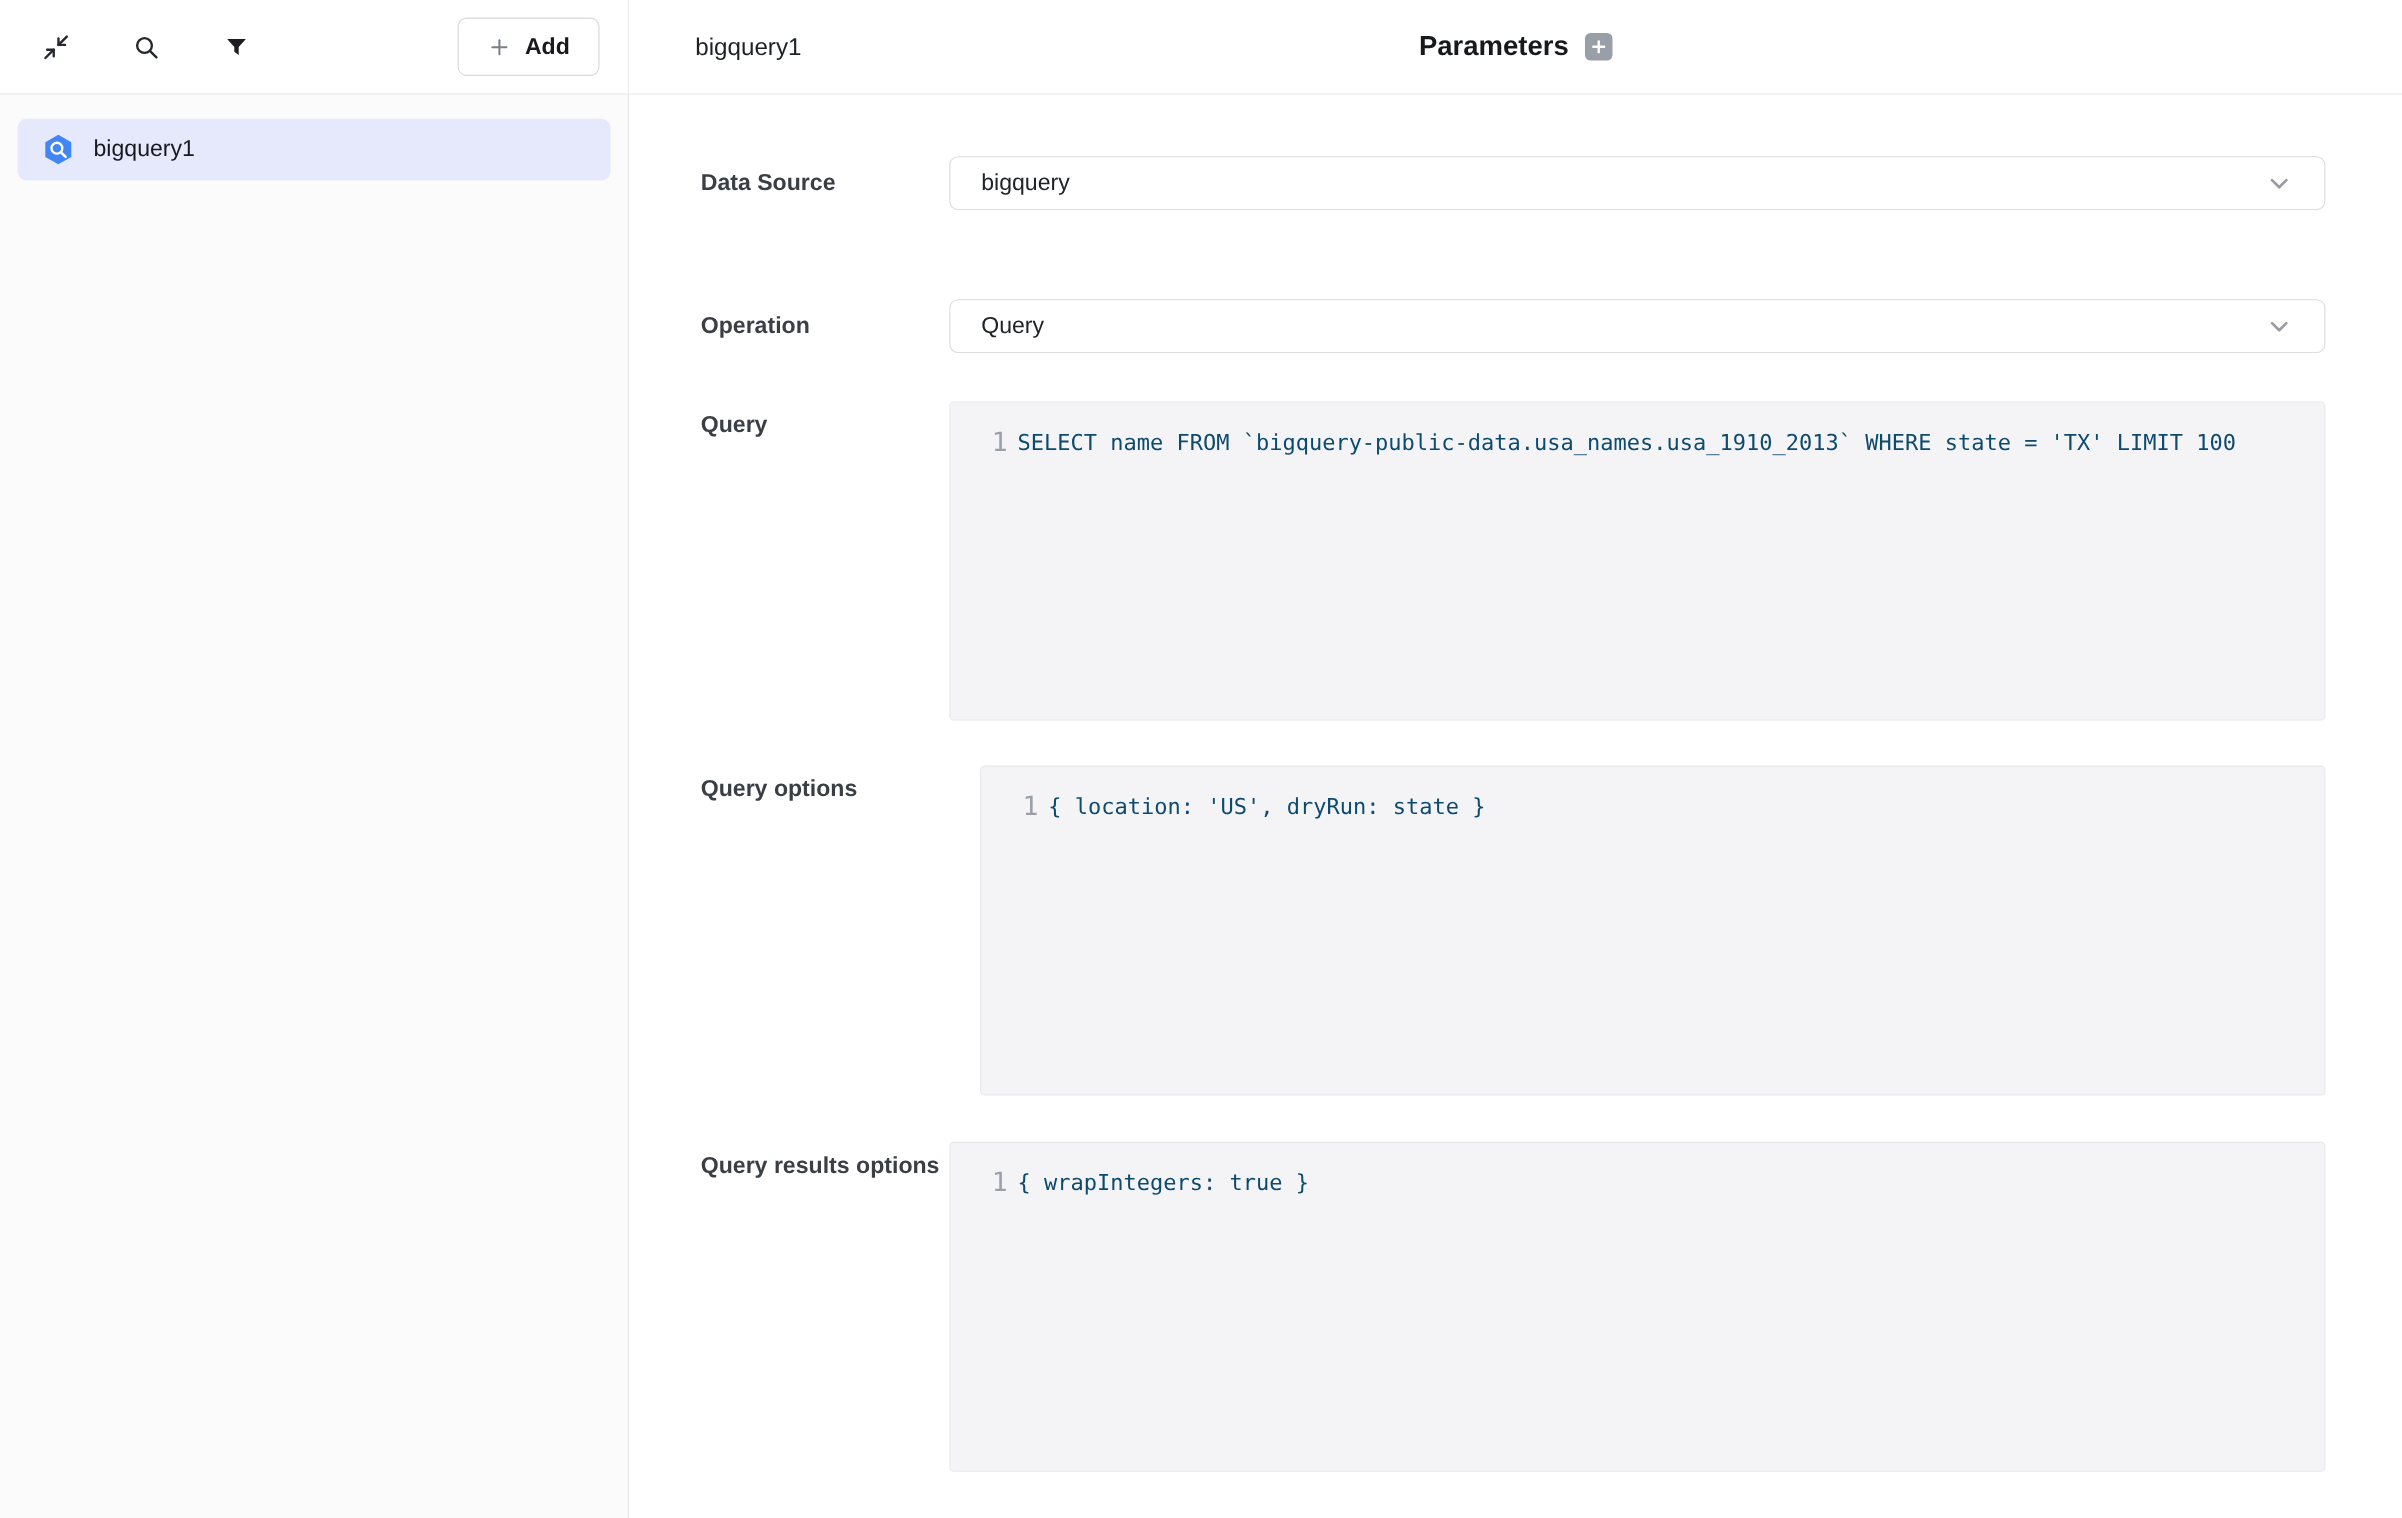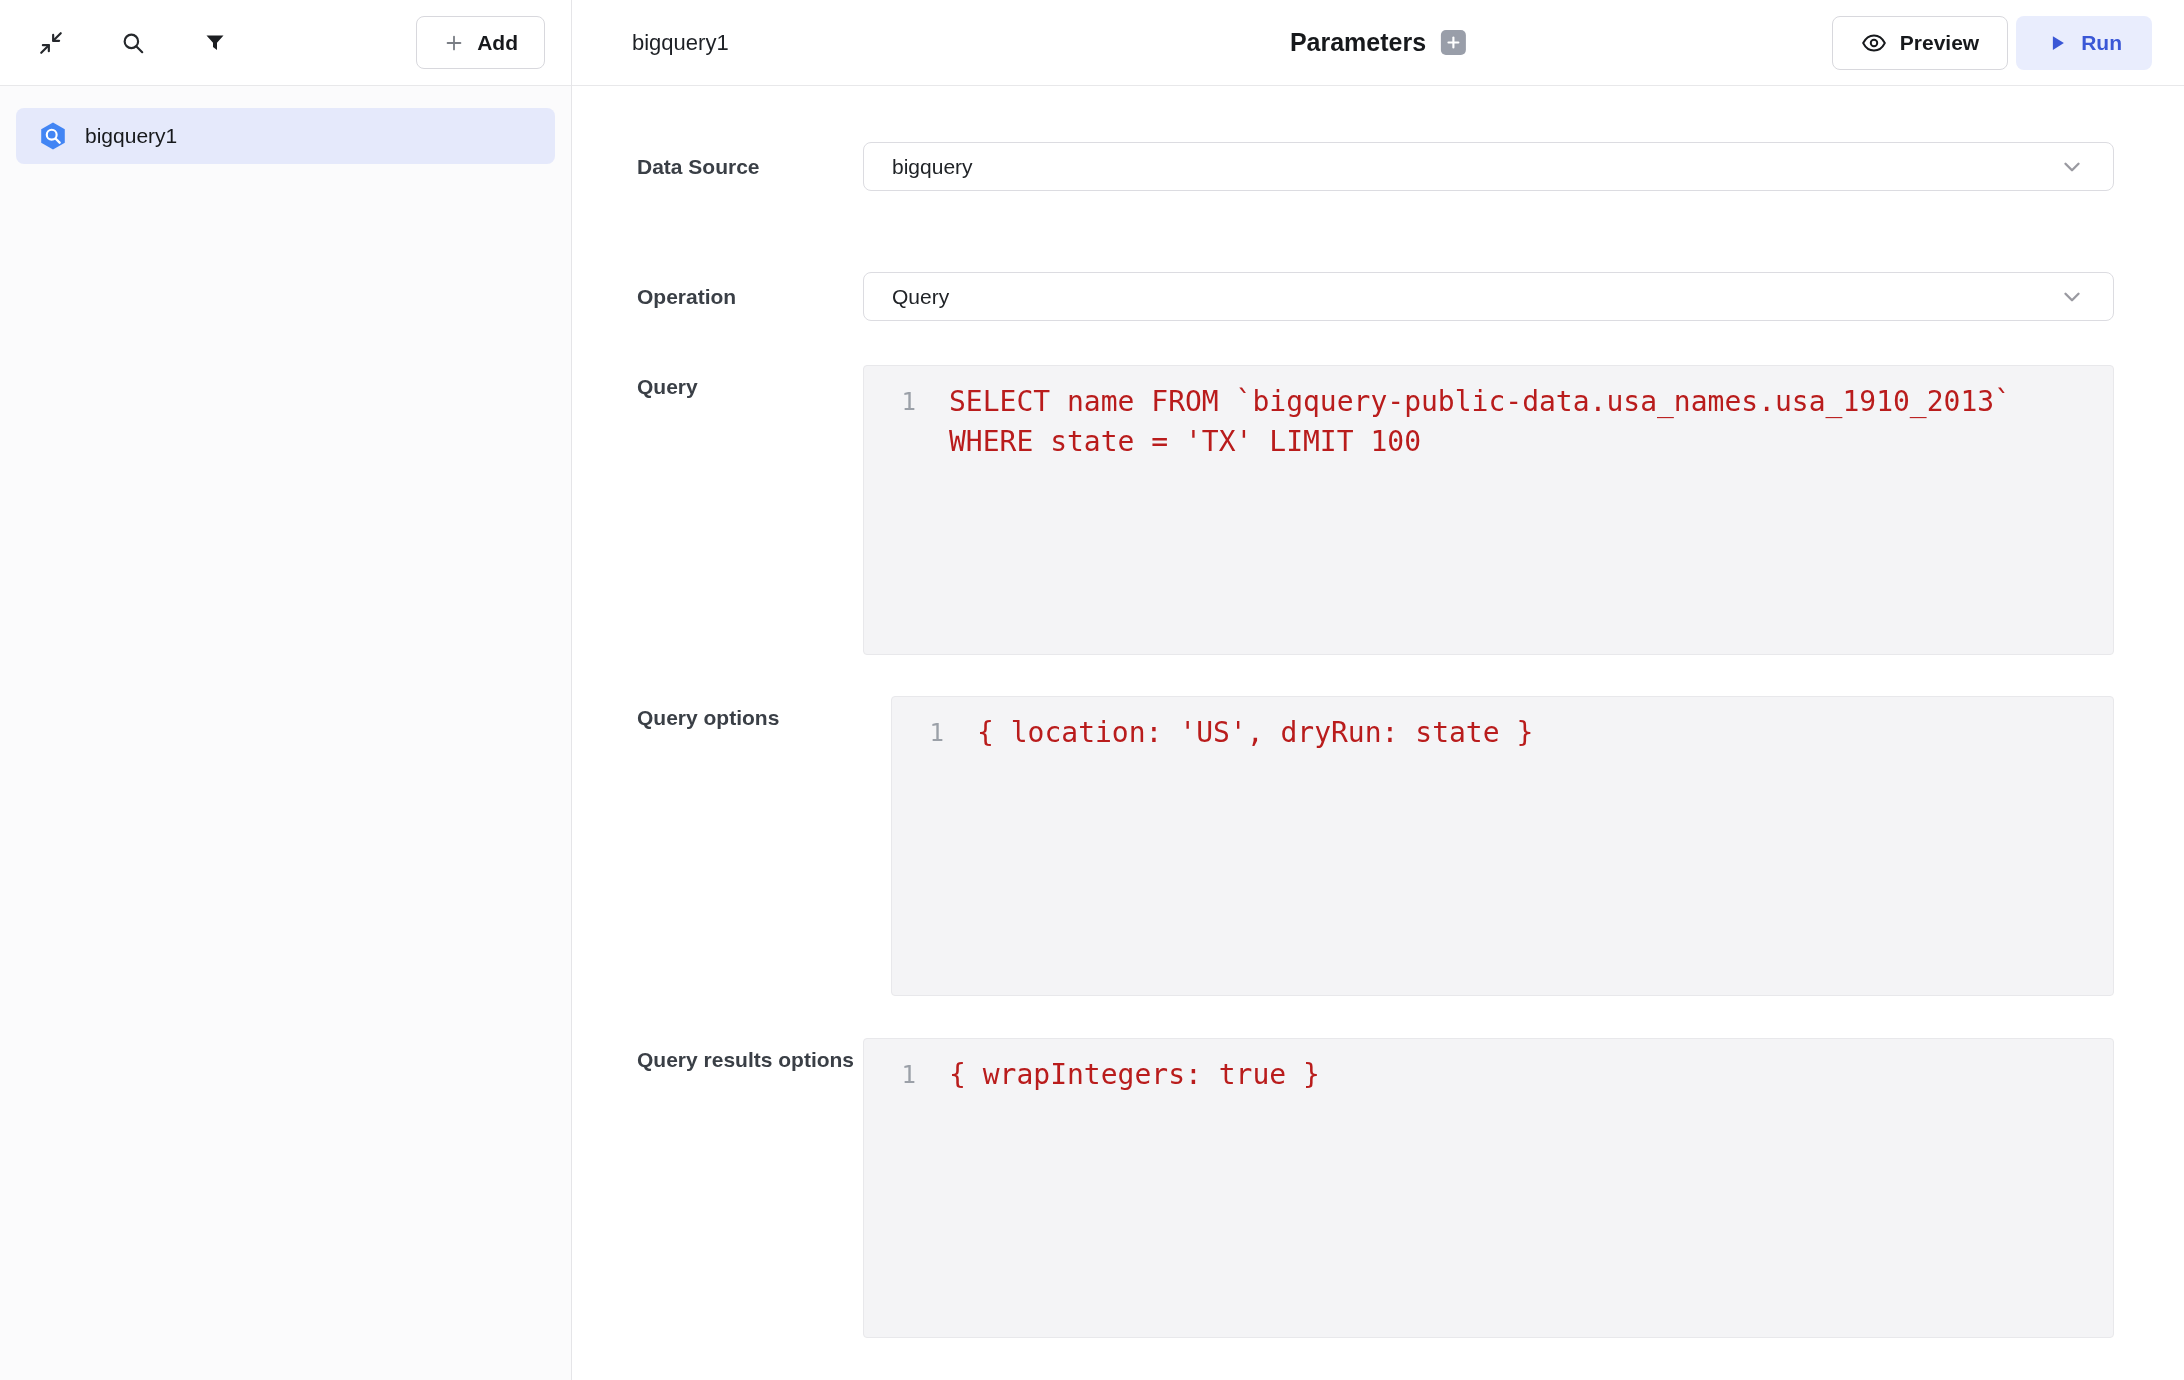--- a/index.html
+++ b/index.html
@@ -43,21 +43,21 @@
   .form-row:not(.center) .form-label { padding-top:2px; }
 
   .select { flex:1; height:49px; border:1px solid #dcdce1; border-radius:8px; background:#fff; display:flex; align-items:center; justify-content:space-between; padding:0 28px; cursor:pointer; }
   .select-value { font-size:21px; color:#202327; }
 
   .editor { flex:1; background:#f4f4f6; border:1px solid #e8e8eb; border-radius:4px; display:flex; padding:16px 28px 0 0; font-family:"DejaVu Sans Mono","Liberation Mono",monospace; cursor:text; }
   .editor.h-query { height:290px; }
   .editor.h-options { height:300px; }
   .editor.h-results { height:300px; }
   .gutter { flex:0 0 52px; text-align:right; color:#9ba0a8; font-size:24px; line-height:40px; user-select:none; }
-  .code { flex:1; margin-left:33px; color:#b91c1c; font-size:28px; line-height:40px; white-space:pre-wrap; word-break:break-word; min-width:0; }
+  .code { flex:1; margin-left:9px; color:#0c4a6e; font-size:20px; line-height:40px; white-space:pre-wrap; word-break:break-word; min-width:0; }
 
   svg { display:block; }
 </style>
 </head>
 <body>
 
 <div class="app">
 
   <aside class="sidebar">
     <div class="sidebar-header">
@@ -120,39 +120,20 @@
         <button class="param-add">
           <span>
             <svg width="17" height="17" viewBox="0 0 24 24" fill="none" stroke="#ffffff" stroke-width="3" stroke-linecap="round">
               <line x1="12" y1="5" x2="12" y2="19"></line>
                 <line x1="5" y1="12" x2="19" y2="12"></line>
             </svg>
           </span>
         </button>
       </div>
 
-      <div class="actions">
-        <button class="preview-btn">
-          <span>
-            <svg width="26" height="26" viewBox="0 0 24 24" fill="none" stroke="#17191c" stroke-width="1.8" stroke-linecap="round" stroke-linejoin="round">
-              <path d="M2 12 C4.2 7.6 7.8 5 12 5 C16.2 5 19.8 7.6 22 12 C19.8 16.4 16.2 19 12 19 C7.8 19 4.2 16.4 2 12 Z"></path>
-              <circle cx="12" cy="12" r="3"></circle>
-            </svg>
-          </span>
-          <span>Preview</span>
-        </button>
-        <button class="run-btn">
-          <span>
-            <svg width="22" height="22" viewBox="0 0 24 24" fill="#3a57d6">
-              <path d="M7.5 4.5 L19.5 12 L7.5 19.5 Z"></path>
-            </svg>
-          </span>
-          <span>Run</span>
-        </button>
-      </div>
     </div>
 
     <div class="form">
 
       <div class="form-row center row-data-source">
         <div class="form-label">Data Source</div>
         <div class="select">
           <span class="select-value">bigquery</span>
           <span>
             <svg width="26" height="26" viewBox="0 0 24 24" fill="none" stroke="#9a9aa1" stroke-width="2.2" stroke-linecap="round" stroke-linejoin="round">

